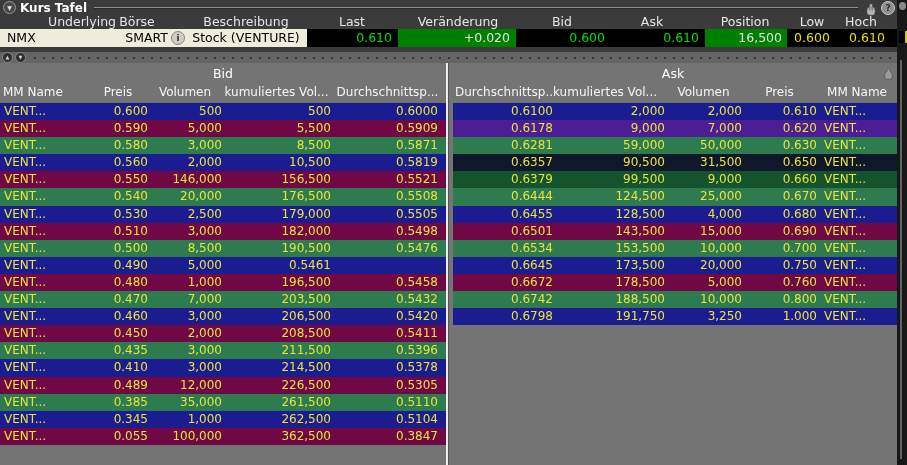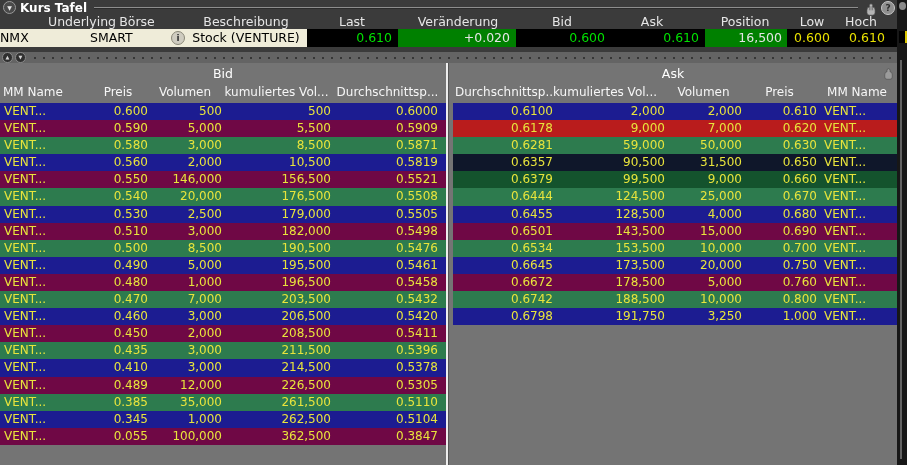--- a/index.html
+++ b/index.html
@@ -24,21 +24,21 @@
   
   .quote-row{position:absolute;left:0;top:29px;width:897px;height:18px;display:flex;font-size:12.5px;}
   .quote-row .qc{height:18px;line-height:18px;box-sizing:border-box;white-space:nowrap;overflow:hidden;}
   .qc.beige{background:#efecd9;color:#000000;}
   .qc.black{background:#000000;}
   .qc.greenbg{background:#008000;color:#e5e5e5;}
   .qc.right{text-align:right;padding-right:6px;}
   .qc.center{text-align:center;}
   .green-txt{color:#00e100;}
   .yellow-txt{color:#e8e000;}
-  .qc-boerse{display:flex;align-items:center;justify-content:space-between;gap:3px;}
+  .qc-boerse{display:flex;align-items:center;justify-content:flex-end;gap:3px;}
   .info-icon{display:inline-block;width:12px;height:12px;border-radius:50%;background:#cfccc0;
     border:1px solid #8a8878;color:#333;font-size:9px;line-height:12px;text-align:center;font-weight:bold;}
   
   .splitter{position:absolute;left:0;top:52px;right:10px;height:11px;background:#646464;display:flex;align-items:center;}
   .circle-btn{width:9px;height:9px;border-radius:50%;background:#2f2f2f;border:1px solid #8a8a8a;
     color:#d6d6d6;font-size:5px;line-height:9px;text-align:center;margin-left:2px;cursor:pointer;flex:0 0 auto;}
   .splitter-dots{flex:1;height:2px;margin:0 4px 0 8px;
     background-image:repeating-linear-gradient(90deg,#363636 0 2px,rgba(0,0,0,0) 2px 9px);}
   
   .panel{position:absolute;top:63px;bottom:0;background:#747474;}
@@ -107,21 +107,21 @@
     <span style="left:352px">Last</span>
     <span style="left:458px">Veränderung</span>
     <span style="left:562px">Bid</span>
     <span style="left:652px">Ask</span>
     <span style="left:745px">Position</span>
     <span style="left:812px">Low</span>
     <span style="left:861px">Hoch</span>
   </div>
 
   <div class="quote-row">
-    <div class="qc beige" style="width:90px;padding-left:0;">NMX</div>
+    <div class="qc beige" style="width:90px;padding-left:7px;">NMX</div>
     <div class="qc beige qc-boerse" style="width:95px;">
       <span>SMART</span>
       <span class="info-icon">i</span>
     </div>
     <div class="qc beige center" style="width:122px;">Stock (VENTURE)</div>
     <div class="qc black right green-txt" style="width:91px;">0.610</div>
     <div class="qc greenbg right" style="width:118px;">+0.020</div>
     <div class="qc black right green-txt" style="width:95px;">0.600</div>
     <div class="qc black right green-txt" style="width:94px;">0.610</div>
     <div class="qc greenbg right" style="width:82px;padding-right:5px;">16,500</div>
@@ -205,21 +205,20 @@
           <span>VENT...</span>
           <span>0.500</span>
           <span>8,500</span>
           <span>190,500</span>
           <span>0.5476</span>
         </div>
         <div class="trow bid-grid" style="background: rgb(28, 28, 145);">
           <span>VENT...</span>
           <span>0.490</span>
           <span>5,000</span>
-          <span>195,500</span>
           <span>0.5461</span>
         </div>
         <div class="trow bid-grid" style="background: rgb(111, 8, 69);">
           <span>VENT...</span>
           <span>0.480</span>
           <span>1,000</span>
           <span>196,500</span>
           <span>0.5458</span>
         </div>
         <div class="trow bid-grid" style="background: rgb(45, 123, 78);">
@@ -305,21 +304,21 @@
       <span>MM Name</span>
     </div>
     <div class="tbody">
         <div class="trow ask-grid" style="background: rgb(28, 28, 145);">
           <span>0.6100</span>
           <span>2,000</span>
           <span>2,000</span>
           <span>0.610</span>
           <span>VENT...</span>
         </div>
-        <div class="trow ask-grid" style="background: #b91c1c;">
+        <div class="trow ask-grid" style="background: #4c1d95;">
           <span>0.6178</span>
           <span>9,000</span>
           <span>7,000</span>
           <span>0.620</span>
           <span>VENT...</span>
         </div>
         <div class="trow ask-grid" style="background: rgb(45, 123, 78);">
           <span>0.6281</span>
           <span>59,000</span>
           <span>50,000</span>

